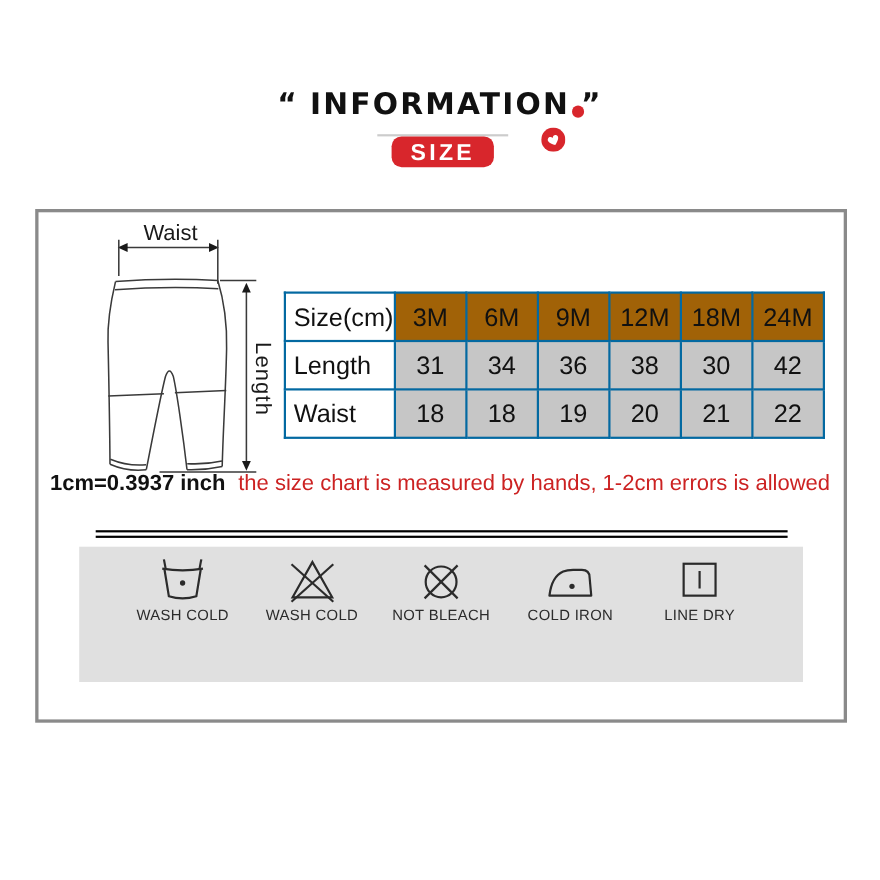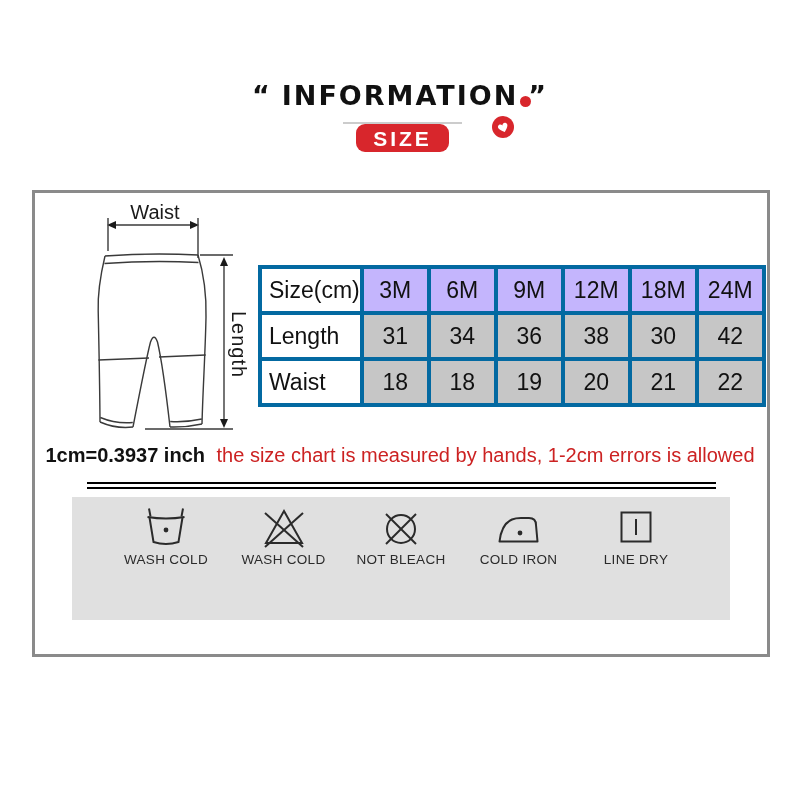--- a/index.html
+++ b/index.html
@@ -36,28 +36,28 @@
     position:absolute;left:227px;top:311px;font-size:20px;color:#1a1a1a;
     writing-mode:vertical-rl;letter-spacing:1px;
   }
   .pants-svg{position:absolute;left:90px;top:213px;}
   
   .size-table{
     position:absolute;left:258px;top:265px;border-collapse:collapse;
     font-size:23px;color:#111;table-layout:fixed;
   }
   .size-table td{
-    border:4px solid #0369a1;height:42px;text-align:center;vertical-align:middle;
+    border:2px solid #0369a1;height:42px;text-align:center;vertical-align:middle;
     padding:0;background:#fff;
   }
   .size-table td.rowlabel{width:85px;text-align:left;padding-left:7px;}
   .size-table td.datacell{width:63px;background:#c6c6c6;}
-  .size-table td.headcell{width:63px;background:#c4b5fd;}
-  
-  .note{position:absolute;left:0;top:444px;width:800px;text-align:center;font-size:20px;white-space:nowrap;}
+  .size-table td.headcell{width:63px;background:#a16207;}
+  
+  .note{position:absolute;left:0;top:428px;width:800px;text-align:center;font-size:20px;white-space:nowrap;}
   .note-black{font-weight:bold;color:#111;}
   .note-red{font-weight:normal;color:#cc2222;margin-left:6px;}
   .double-line{
     position:absolute;left:87px;top:482px;width:629px;height:3px;
     border-top:2px solid #000;border-bottom:2px solid #000;
   }
   
   .wash-panel{position:absolute;left:72px;top:497px;width:658px;height:123px;background:#e0e0e0;}
   .wash-title{
     margin-top:9px;text-align:center;font-size:19px;font-weight:bold;color:#1a1a1a;

